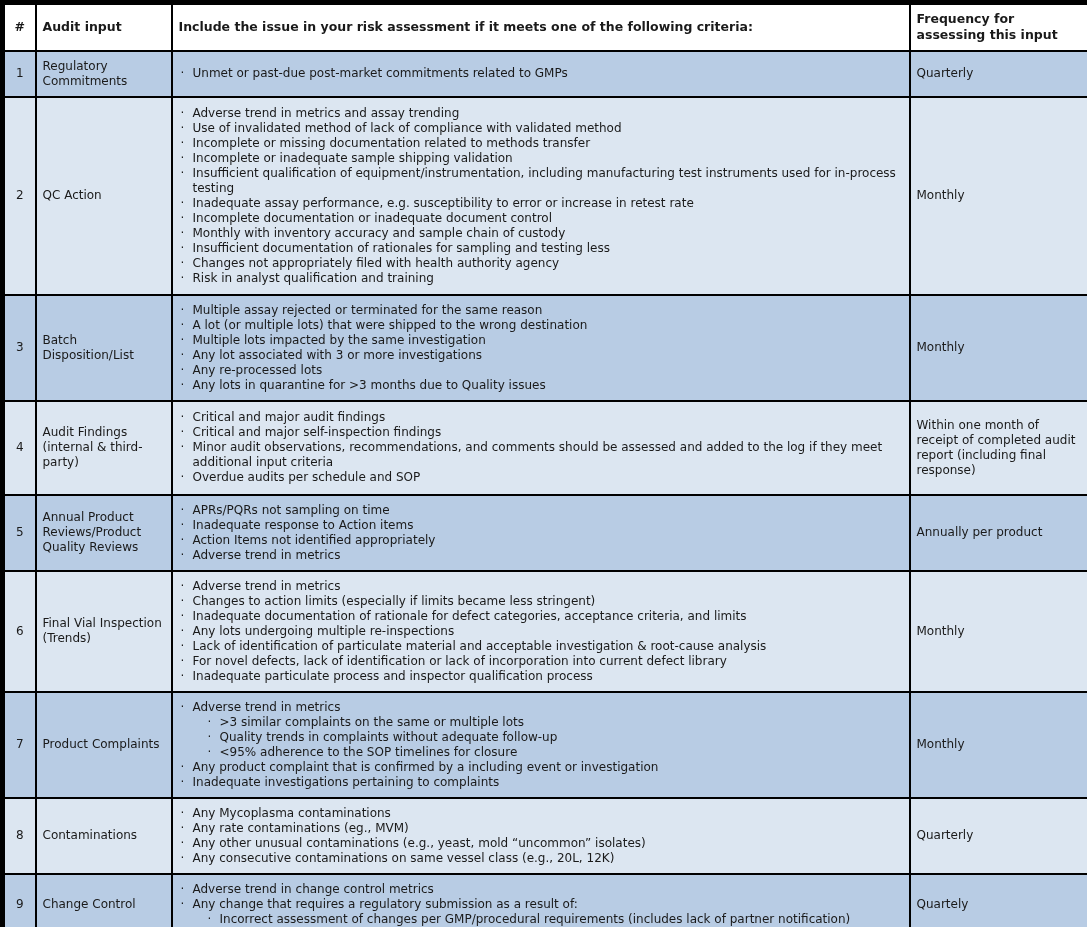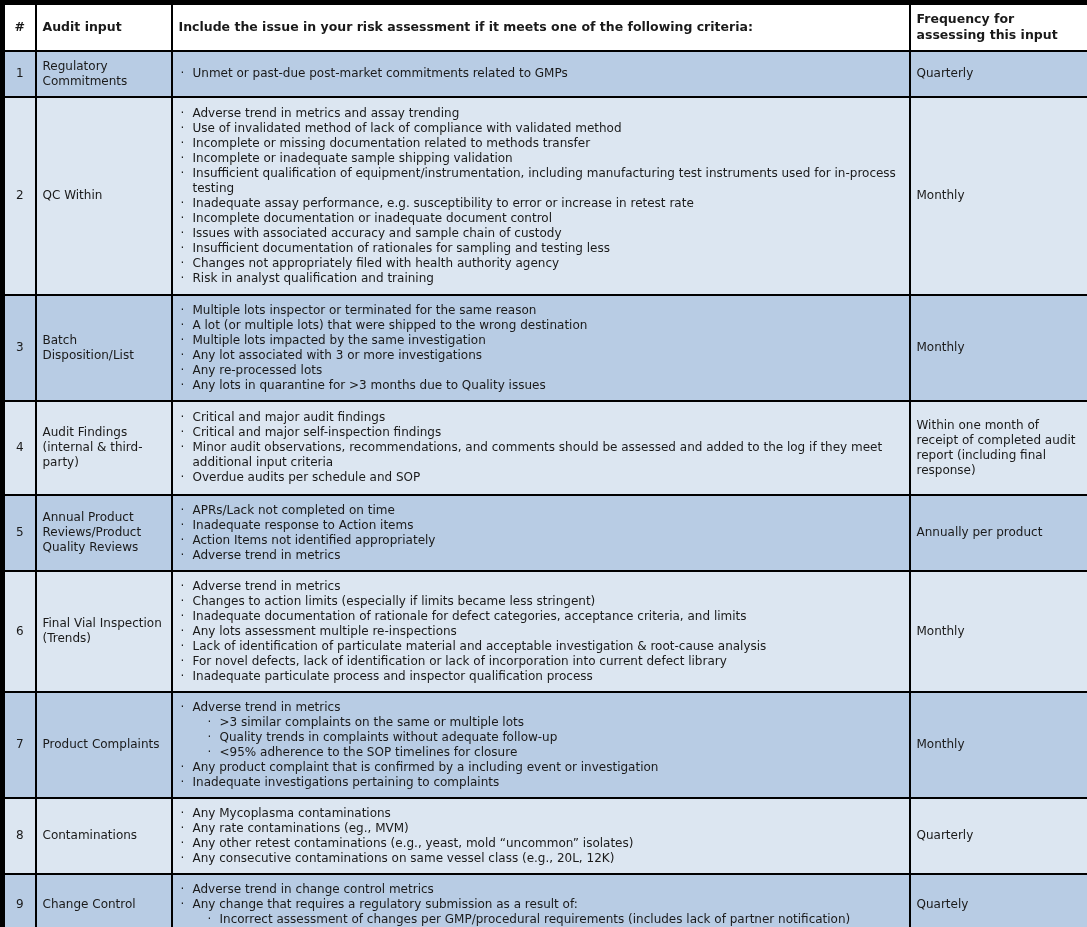--- a/index.html
+++ b/index.html
@@ -105,21 +105,21 @@
           <td class="col-criteria">
             <div class="bullet l1">
               <span class="dot">·</span>
               <span class="bt">Unmet or past-due post-market commitments related to GMPs</span>
             </div>
           </td>
           <td class="col-freq">Quarterly</td>
         </tr>
         <tr class="light">
           <td class="col-num">2</td>
-          <td class="col-risk">QC Within</td>
+          <td class="col-risk">QC Action</td>
           <td class="col-criteria">
             <div class="bullet l1">
               <span class="dot">·</span>
               <span class="bt">Adverse trend in metrics and assay trending</span>
             </div>
             <div class="bullet l1">
               <span class="dot">·</span>
               <span class="bt">Use of invalidated method of lack of compliance with validated method</span>
             </div>
             <div class="bullet l1">
@@ -137,21 +137,21 @@
             <div class="bullet l1">
               <span class="dot">·</span>
               <span class="bt">Inadequate assay performance, e.g. susceptibility to error or increase in retest rate</span>
             </div>
             <div class="bullet l1">
               <span class="dot">·</span>
               <span class="bt">Incomplete documentation or inadequate document control</span>
             </div>
             <div class="bullet l1">
               <span class="dot">·</span>
-              <span class="bt">Issues with associated accuracy and sample chain of custody</span>
+              <span class="bt">Monthly with inventory accuracy and sample chain of custody</span>
             </div>
             <div class="bullet l1">
               <span class="dot">·</span>
               <span class="bt">Insufficient documentation of rationales for sampling and testing less</span>
             </div>
             <div class="bullet l1">
               <span class="dot">·</span>
               <span class="bt">Changes not appropriately filed with health authority agency</span>
             </div>
             <div class="bullet l1">
@@ -160,21 +160,21 @@
             </div>
           </td>
           <td class="col-freq">Monthly</td>
         </tr>
         <tr class="dark">
           <td class="col-num">3</td>
           <td class="col-risk">Batch Disposition/List</td>
           <td class="col-criteria">
             <div class="bullet l1">
               <span class="dot">·</span>
-              <span class="bt">Multiple lots inspector or terminated for the same reason</span>
+              <span class="bt">Multiple assay rejected or terminated for the same reason</span>
             </div>
             <div class="bullet l1">
               <span class="dot">·</span>
               <span class="bt">A lot (or multiple lots) that were shipped to the wrong destination</span>
             </div>
             <div class="bullet l1">
               <span class="dot">·</span>
               <span class="bt">Multiple lots impacted by the same investigation</span>
             </div>
             <div class="bullet l1">
@@ -214,21 +214,21 @@
             </div>
           </td>
           <td class="col-freq">Within one month of receipt of completed audit report (including final response)</td>
         </tr>
         <tr class="dark">
           <td class="col-num">5</td>
           <td class="col-risk">Annual Product Reviews/Product Quality Reviews</td>
           <td class="col-criteria">
             <div class="bullet l1">
               <span class="dot">·</span>
-              <span class="bt">APRs/Lack not completed on time</span>
+              <span class="bt">APRs/PQRs not sampling on time</span>
             </div>
             <div class="bullet l1">
               <span class="dot">·</span>
               <span class="bt">Inadequate response to Action items</span>
             </div>
             <div class="bullet l1">
               <span class="dot">·</span>
               <span class="bt">Action Items not identified appropriately</span>
             </div>
             <div class="bullet l1">
@@ -249,21 +249,21 @@
             <div class="bullet l1">
               <span class="dot">·</span>
               <span class="bt">Changes to action limits (especially if limits became less stringent)</span>
             </div>
             <div class="bullet l1">
               <span class="dot">·</span>
               <span class="bt">Inadequate documentation of rationale for defect categories, acceptance criteria, and limits</span>
             </div>
             <div class="bullet l1">
               <span class="dot">·</span>
-              <span class="bt">Any lots assessment multiple re-inspections</span>
+              <span class="bt">Any lots undergoing multiple re-inspections</span>
             </div>
             <div class="bullet l1">
               <span class="dot">·</span>
               <span class="bt">Lack of identification of particulate material and acceptable investigation &amp; root-cause analysis</span>
             </div>
             <div class="bullet l1">
               <span class="dot">·</span>
               <span class="bt">For novel defects, lack of identification or lack of incorporation into current defect library</span>
             </div>
             <div class="bullet l1">
@@ -311,21 +311,21 @@
             <div class="bullet l1">
               <span class="dot">·</span>
               <span class="bt">Any Mycoplasma contaminations</span>
             </div>
             <div class="bullet l1">
               <span class="dot">·</span>
               <span class="bt">Any rate contaminations (eg., MVM)</span>
             </div>
             <div class="bullet l1">
               <span class="dot">·</span>
-              <span class="bt">Any other retest contaminations (e.g., yeast, mold “uncommon” isolates)</span>
+              <span class="bt">Any other unusual contaminations (e.g., yeast, mold “uncommon” isolates)</span>
             </div>
             <div class="bullet l1">
               <span class="dot">·</span>
               <span class="bt">Any consecutive contaminations on same vessel class (e.g., 20L, 12K)</span>
             </div>
           </td>
           <td class="col-freq">Quarterly</td>
         </tr>
         <tr class="dark">
           <td class="col-num">9</td>

